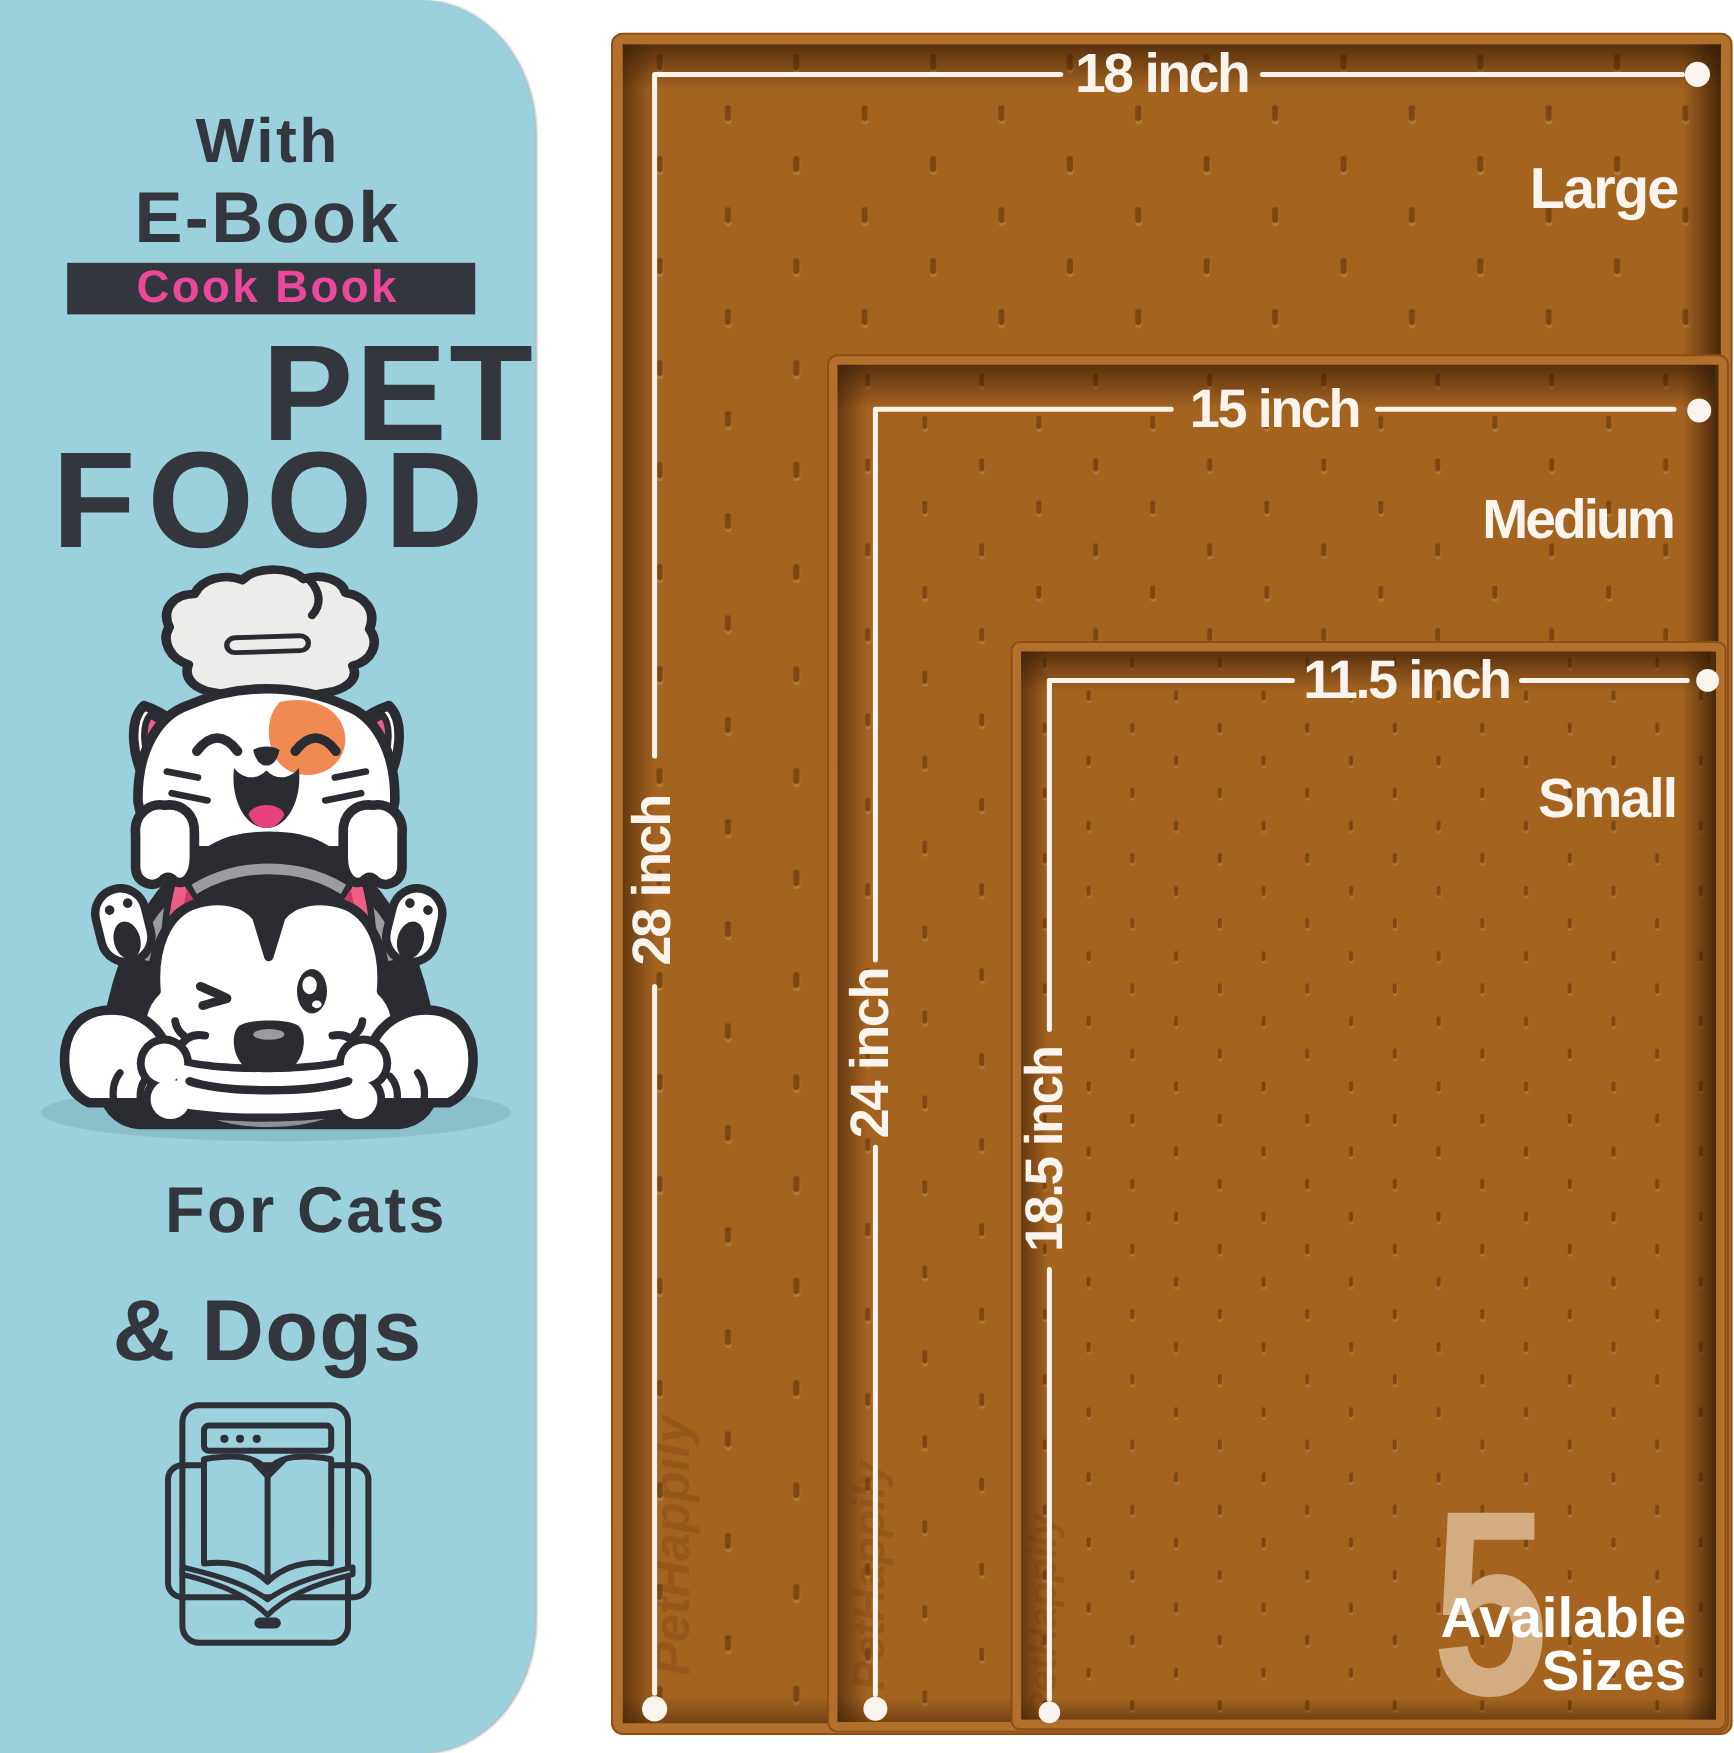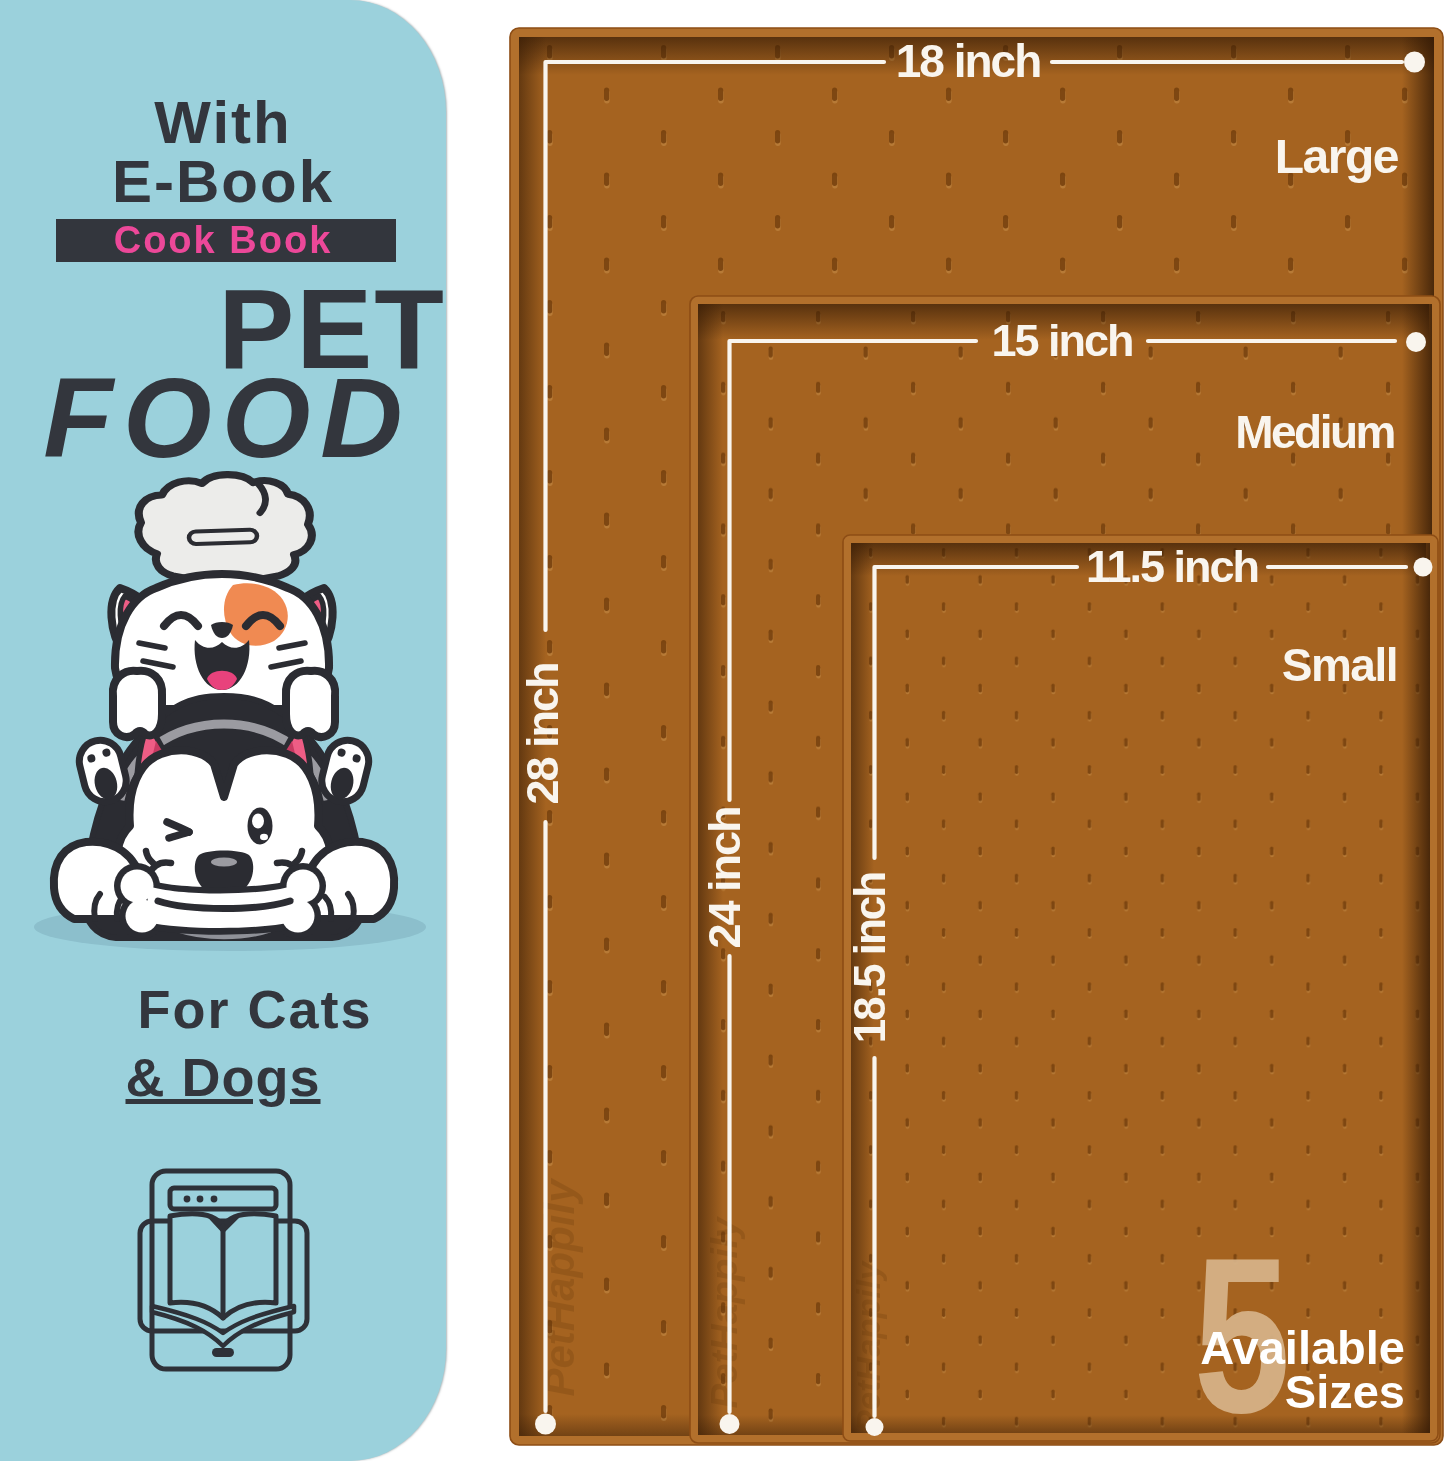--- a/index.html
+++ b/index.html
@@ -9,31 +9,31 @@
   .ctr{left:0;width:446px;text-align:center;color:#33363d;font-weight:bold;}
 </style>
 </head>
 <body>
 
 <div class="page">
 
 <div class="abs" style="left:0;top:0;width:446px;height:1461px;background:#9bd1dc;
      border-radius:0 96px 96px 0 / 0 112px 112px 0;box-shadow:1px 0 2px rgba(90,110,115,0.5);"></div>
 
-<div class="abs ctr" style="top:88px;font-size:60px;letter-spacing:2px;">With</div>
+<div class="abs ctr" style="top:88px;font-size:52px;letter-spacing:2px;">With</div>
 
 <div class="abs ctr" style="top:147px;font-size:60px;letter-spacing:2px;">E-Book</div>
 
 <div class="abs" style="left:56px;top:219px;width:340px;height:43px;background:#33363d;"></div>
 
 <div class="abs ctr" style="top:219px;font-size:38px;color:#ec4899;letter-spacing:2px;">Cook Book</div>
 
 <div class="abs ctr" style="top:263px;font-size:114px;letter-spacing:2px;text-align:right;">PET</div>
 
-<div class="abs ctr" style="left:5px;top:352px;font-size:114px;letter-spacing:10px;font-style:italic;">FOOD</div>
+<div class="abs ctr" style="left:5px;top:352px;font-size:114px;letter-spacing:10px;">FOOD</div>
 
 <svg class="abs" style="left:0;top:0;" width="1445" height="1461" viewBox="0 0 1445 1461">
 
   <ellipse cx="230" cy="927" rx="196" ry="24" fill="#8cbfcc"></ellipse>
 
   <g transform="translate(0,560) scale(1,0.89) translate(0,-560)">
     <path d="M 173 578 C 160 574 153 564 157 553 C 142 548 134 531 141 518
              C 134 501 145 487 162 487 C 168 473 187 467 202 474
              C 212 461 242 461 253 473 C 268 467 285 474 288 486
              C 304 488 314 503 308 520 C 317 534 309 550 294 554
@@ -171,21 +171,21 @@
       <circle cx="298" cy="916" r="16.5"></circle>
       <path d="M 148 886 C 178 896 262 896 292 886 L 293 922 C 258 930 182 930 147 922 Z"></path>
     </g>
   </g>
 
   <path d="M 158 901 C 188 911 260 911 290 901" fill="none" stroke="#2b2c32" stroke-width="7" stroke-linecap="round"></path>
 </svg>
 
 <div class="abs ctr" style="top:978px;font-size:54px;letter-spacing:2px;padding-left:32px;">For Cats</div>
 
-<div class="abs ctr" style="top:1046px;font-size:54px;letter-spacing:1px;text-decoration:underline;">&amp; Dogs</div>
+<div class="abs ctr" style="top:1068px;font-size:72px;letter-spacing:1px;">&amp; Dogs</div>
 
 <svg class="abs" style="left:0;top:0;" width="1445" height="1461" viewBox="0 0 1445 1461">
   <g fill="none" stroke="#2e3138" stroke-width="5" stroke-linejoin="round" stroke-linecap="round">
 
     <rect x="152" y="1171" width="138" height="198" rx="14"></rect>
 
     <rect x="170" y="1188" width="106" height="21" rx="4"></rect>
 
     <rect x="140" y="1221" width="167" height="110" rx="12"></rect>
 

